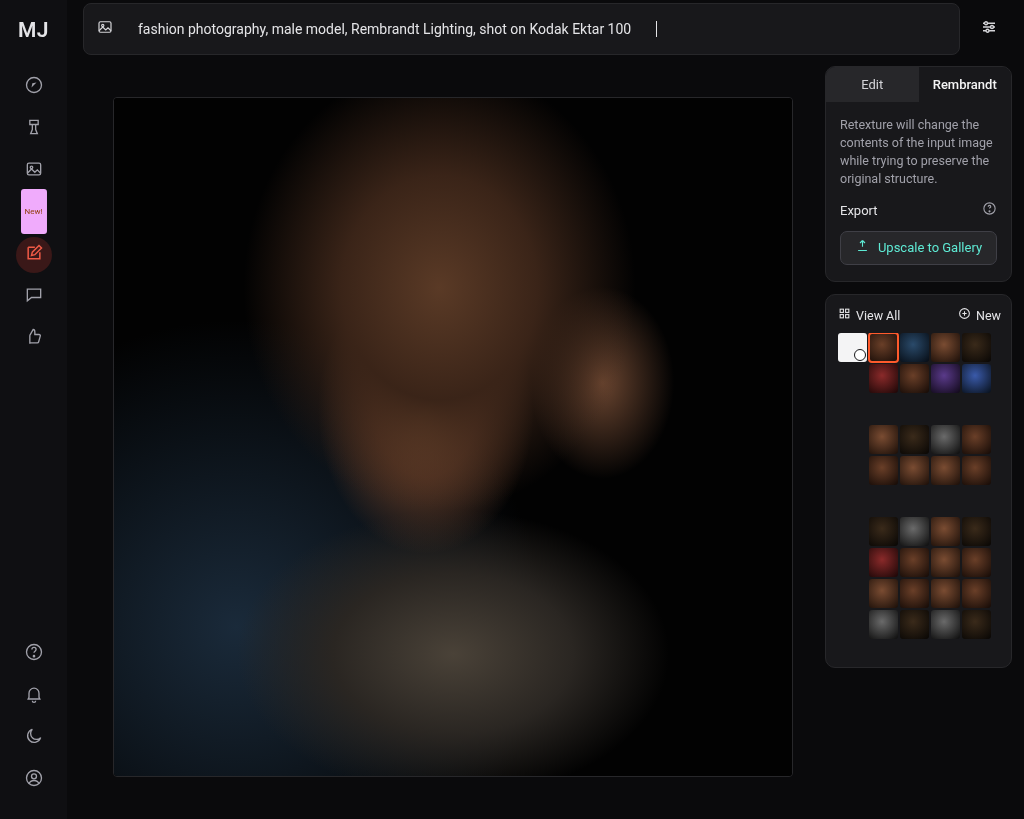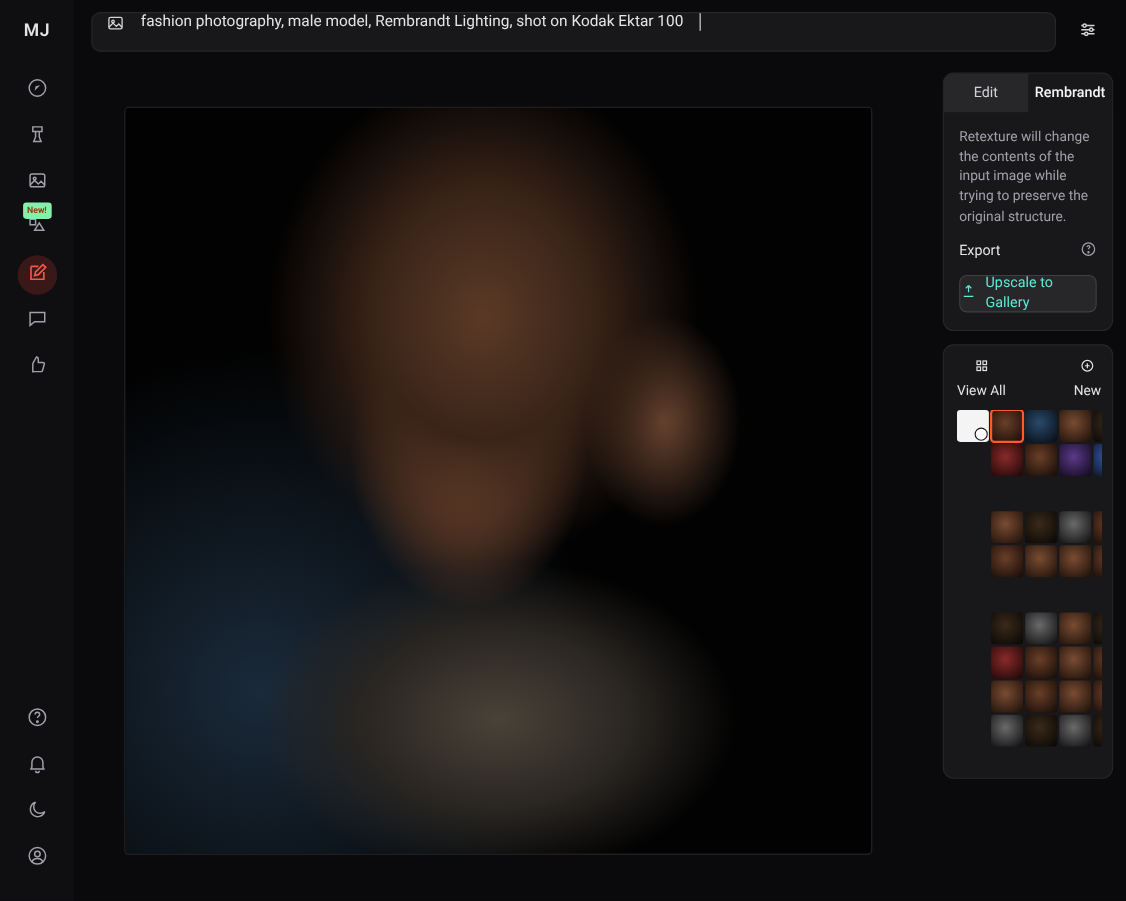--- a/index.html
+++ b/index.html
@@ -1,29 +1,29 @@
 <!DOCTYPE html>
 <html><head>
 <meta charset="utf-8">
 <style>
   * { box-sizing: border-box; margin: 0; padding: 0; }
   html, body { width: 1024px; height: 819px; overflow: hidden; font-family: -apple-system, BlinkMacSystemFont, "Segoe UI", Roboto, Helvetica, Arial, sans-serif; background: #0a0a0c; color: #d4d4d8; }
   
   
   .sidebar { position: absolute; top: 0; left: 0; width: 67px; height: 100%; background: #0f0f12; display: flex; flex-direction: column; align-items: center; padding: 18px 0; }
-  .sidebar .logo { font-weight: 600; font-size: 16px; color: #e4e4e7; letter-spacing: 0.5px; margin-bottom: 24px; cursor: pointer; }
+  .sidebar .logo { font-weight: 600; font-size: 21px; color: #e4e4e7; letter-spacing: 0.5px; margin-bottom: 24px; cursor: pointer; }
   .sidebar-item { width: 36px; height: 36px; display: flex; align-items: center; justify-content: center; margin: 3px 0; border-radius: 50%; cursor: pointer; color: #a1a1aa; position: relative; }
   .sidebar-item.active { background: #3a1818; color: #f05a46; }
   .sidebar-item svg { width: 20px; height: 20px; }
-  .sidebar .badge-new { position: absolute; top: -6px; left: 50%; transform: translateX(-50%); background: #86efac; color: #92400e; font-size: 8px; font-weight: 700; padding: 3px 4px; border-radius: 3px; white-space: nowrap; }
+  .sidebar .badge-new { position: absolute; top: -6px; left: 50%; transform: translateX(-50%); background: #f0abfc; color: #92400e; font-size: 8px; font-weight: 400; padding: 18px 4px; border-radius: 3px; white-space: nowrap; }
   .sidebar-spacer { flex: 1; }
 
   
   .topbar { position: absolute; top: 11px; left: 83px; right: 18px; height: 36px; display: flex; align-items: center; gap: 12px; }
-  .prompt-box { flex: 1; height: 36px; background: #18181b; border: 1px solid #27272a; border-radius: 8px; display: flex; padding: 0 12px; gap: 14px; }
+  .prompt-box { flex: 1; height: 52px; background: #18181b; border: 1px solid #27272a; border-radius: 8px; display: flex; align-items: center; padding: 0 12px; gap: 24px; }
   .prompt-box svg { width: 18px; height: 18px; color: #d4d4d8; flex-shrink: 0; }
   .prompt-text { font-size: 14px; color: #e4e4e7; white-space: nowrap; overflow: hidden; }
   .prompt-caret { display: inline-block; width: 1px; height: 16px; background: #e4e4e7; margin-left: 1px; vertical-align: middle; animation: blink 1s step-start infinite; }
   @keyframes blink { 50% { opacity: 0; } }
   .settings-btn { width: 34px; height: 34px; display: flex; align-items: center; justify-content: center; color: #d4d4d8; cursor: pointer; border-radius: 6px; }
   .settings-btn svg { width: 18px; height: 18px; }
   .submit-btn { height: 36px; padding: 0 18px; background: #3f3f46; border: 1px solid #52525b; border-radius: 8px; color: #fafafa; font-size: 14px; font-weight: 500; cursor: pointer; display: flex; align-items: center; }
 
   
   .canvas-wrap { position: absolute; top: 97px; left: 113px; width: 680px; height: 680px; border: 1px solid #27272a; border-radius: 4px; background: #000; overflow: hidden; }
@@ -31,39 +31,39 @@
       radial-gradient(ellipse 280px 320px at 48% 28%, #5a3a26 0%, #3a2418 35%, transparent 70%),
       radial-gradient(ellipse 180px 240px at 46% 46%, #8a5a3a 0%, #5a3826 28%, transparent 60%),
       radial-gradient(ellipse 120px 160px at 72% 42%, #6a4530 0%, transparent 60%),
       radial-gradient(ellipse 300px 200px at 50% 82%, #4a4238 0%, #2a2622 40%, transparent 72%),
       radial-gradient(circle at 18% 78%, #1a2a3a 0%, transparent 40%),
       #020202;
   }
 
   
   .right-panel { position: absolute; top: 66px; right: 12px; width: 187px; display: flex; flex-direction: column; gap: 12px; }
-  .panel-card { background: #18181b; border: 1px solid #27272a; border-radius: 10px; overflow: hidden; margin-left: 32px; }
+  .panel-card { background: #18181b; border: 1px solid #27272a; border-radius: 10px; overflow: hidden; }
 
   .tabs { display: flex; }
   .tab { flex: 1; text-align: center; padding: 10px 0; font-size: 13px; cursor: pointer; color: #d4d4d8; }
   .tab.inactive { background: #27272a; }
   .tab.active { background: #18181b; font-weight: 500; color: #f4f4f5; }
   .panel-body { padding: 14px 14px 16px; font-size: 12.5px; line-height: 1.45; color: #a1a1aa; }
   .panel-body p { margin-bottom: 12px; }
   .export-head { display: flex; justify-content: space-between; align-items: center; padding: 0 0 10px; gap: 12px; }
   .export-head span { color: #e4e4e7; font-size: 13px; }
   .export-head svg { width: 15px; height: 15px; color: #a1a1aa; }
   .action-btn { width: 100%; height: 34px; background: #27272a; border: 1px solid #3f3f46; border-radius: 7px; color: #5eead4; font-size: 13px; display: flex; align-items: center; justify-content: center; gap: 8px; cursor: pointer; margin-bottom: 8px; }
   .action-btn:last-child { margin-bottom: 0; }
   .action-btn svg { width: 15px; height: 15px; }
 
   
   .gallery-panel { padding: 12px 10px 12px 12px; }
   .gallery-head { display: flex; justify-content: space-between; align-items: center; margin-bottom: 10px; font-size: 12.5px; color: #e4e4e7; }
-  .gallery-head .va, .gallery-head .new { display: flex; align-items: center; gap: 5px; cursor: pointer; flex-direction: column; }
+  .gallery-head .va, .gallery-head .new { display: flex; align-items: center; gap: 5px; cursor: pointer; }
   .gallery-head svg { width: 13px; height: 13px; }
   .thumb-scroll { height: 322px; overflow-y: auto; padding-right: 4px; }
   .thumb-scroll::-webkit-scrollbar { width: 5px; }
   .thumb-scroll::-webkit-scrollbar-thumb { background: #3f3f46; border-radius: 3px; }
   .thumb-group { margin-bottom: 32px; }
   .thumb-group:last-child { margin-bottom: 4px; }
   .thumb-row { display: flex; gap: 2px; margin-bottom: 2px; }
   .thumb { width: 29px; height: 29px; border-radius: 3px; cursor: pointer; flex-shrink: 0; position: relative; }
   .thumb.src { background: #f4f4f5; }
   .thumb.src::after { content: ""; position: absolute; right: 1px; bottom: 1px; width: 10px; height: 10px; border-radius: 50%; background: #fff; border: 1px solid #18181b; }

